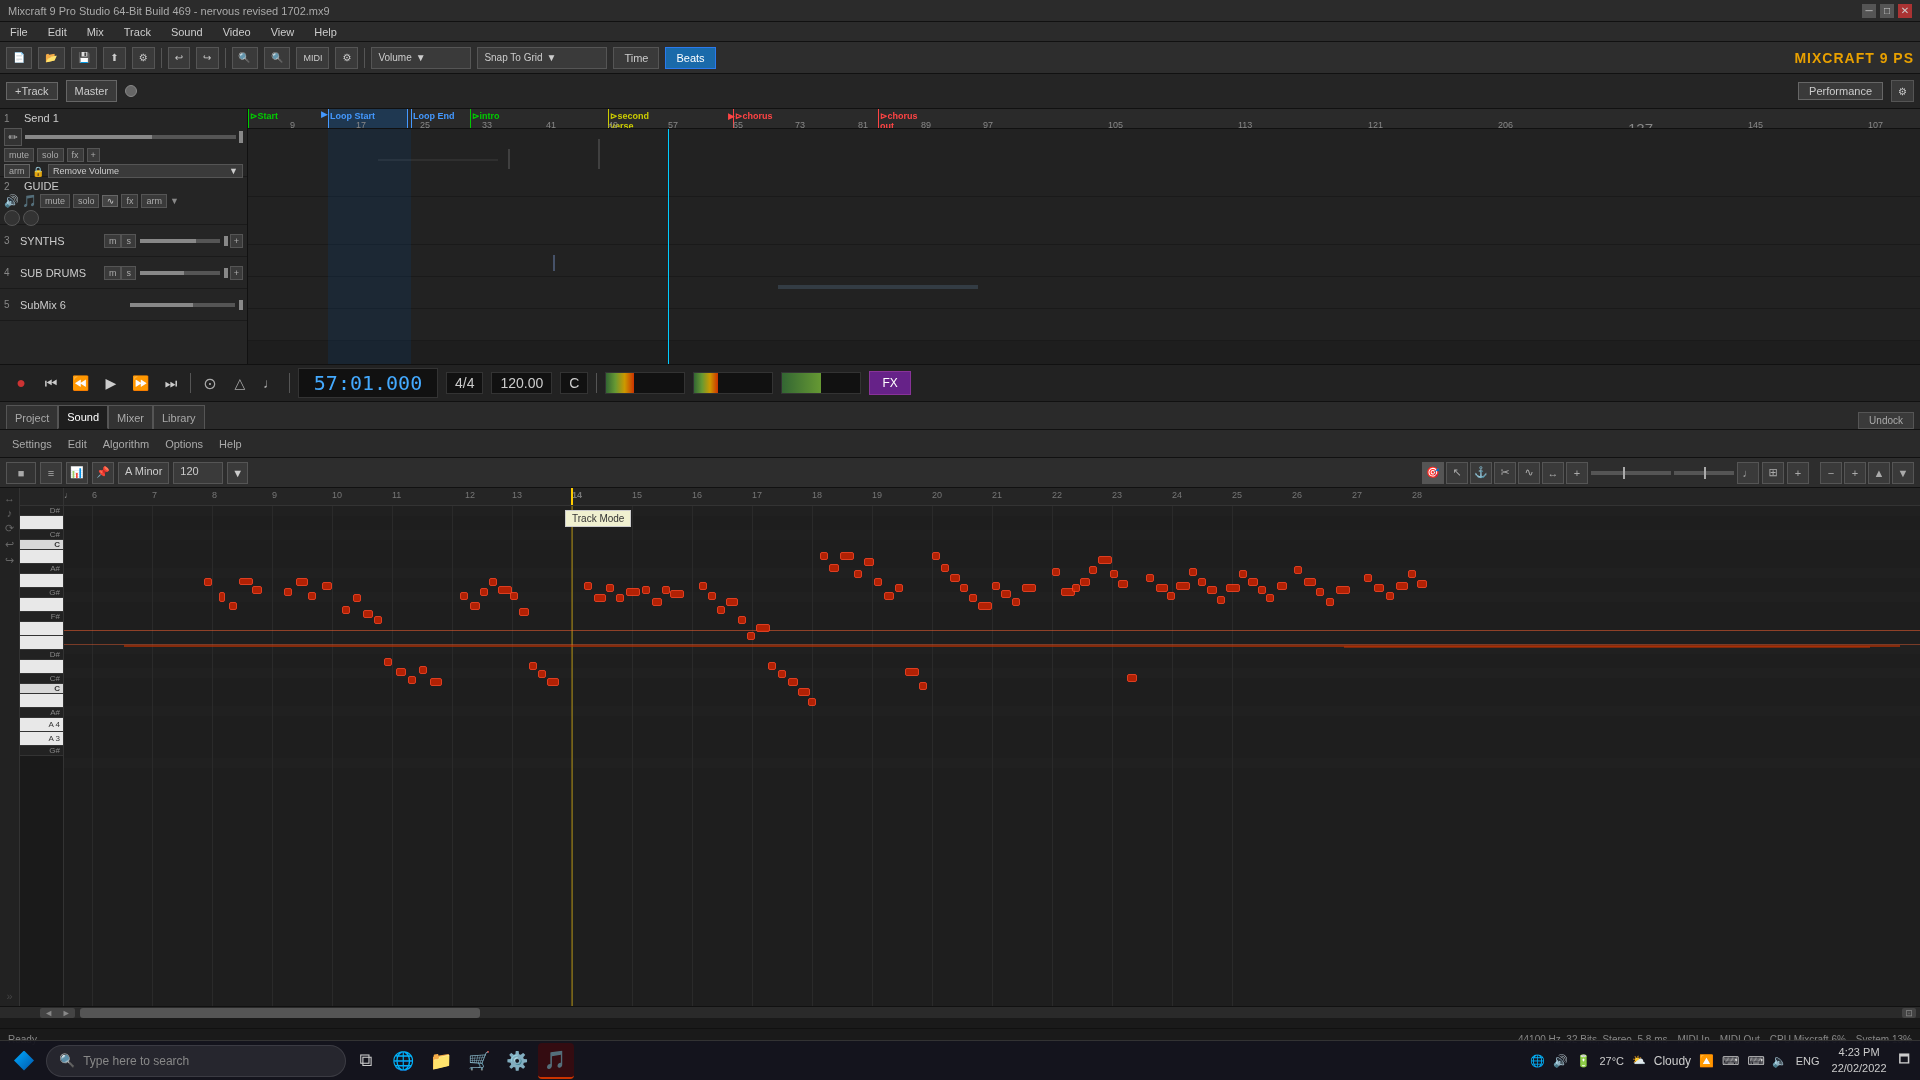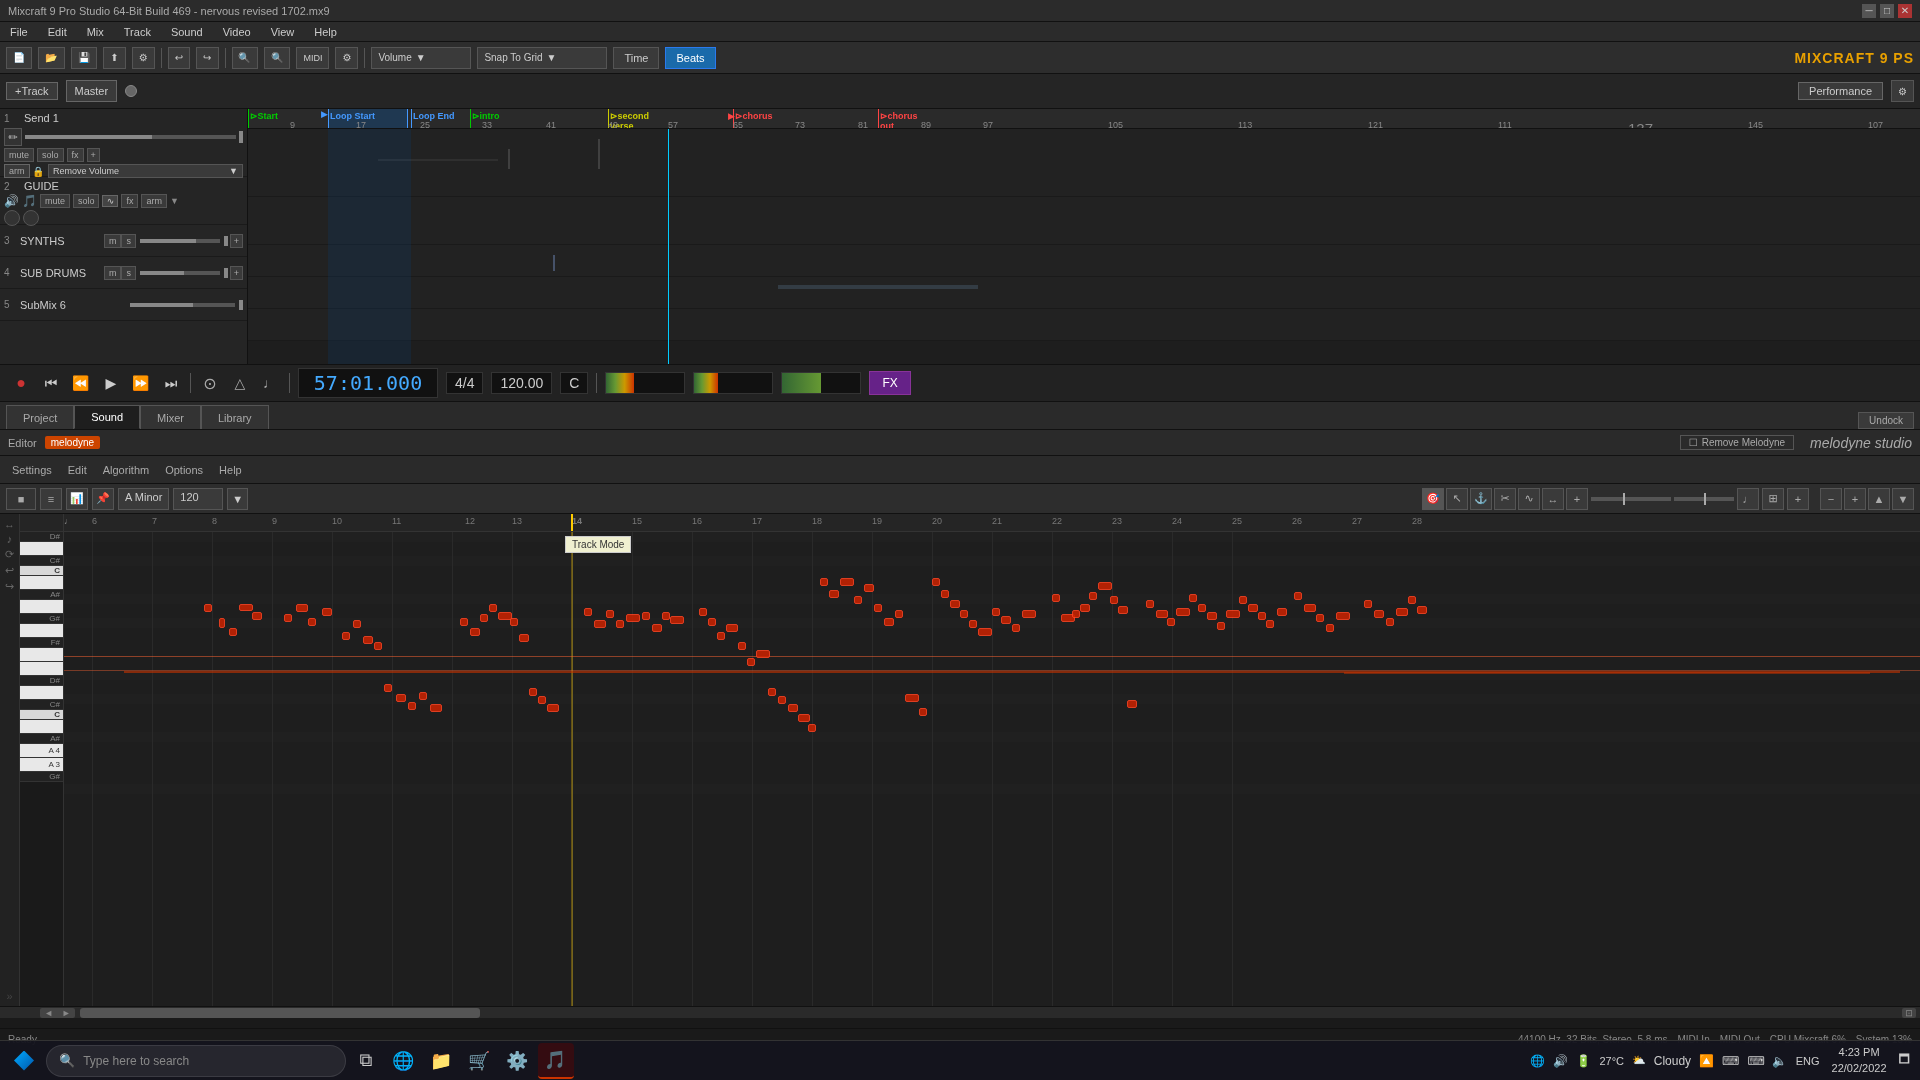--- a/index.html
+++ b/index.html
@@ -326,21 +326,21 @@
       display: flex;
       align-items: flex-end;
       padding: 0 6px;
       border-bottom: 1px solid #111;
     }
     .tab-btn {
       background: #333;
       border: 1px solid #555;
       border-bottom: none;
       color: #aaa;
-      padding: 4px 16px;
+      padding: 4px 8px;
       font-size: 11px;
       cursor: pointer;
       height: 24px;
       display: flex;
       align-items: center;
     }
     .tab-btn.active {
       background: #1e1e1e;
       color: #fff;
       border-bottom: 1px solid #1e1e1e;
@@ -827,21 +827,21 @@
       <div style="position:absolute;left:360px;top:11px;font-size:9px;color:#888;">49</div>
       <div style="position:absolute;left:420px;top:11px;font-size:9px;color:#888;">57</div>
       <div style="position:absolute;left:485px;top:11px;font-size:9px;color:#888;">65</div>
       <div style="position:absolute;left:547px;top:11px;font-size:9px;color:#888;">73</div>
       <div style="position:absolute;left:610px;top:11px;font-size:9px;color:#888;">81</div>
       <div style="position:absolute;left:673px;top:11px;font-size:9px;color:#888;">89</div>
       <div style="position:absolute;left:735px;top:11px;font-size:9px;color:#888;">97</div>
       <div style="position:absolute;left:860px;top:11px;font-size:9px;color:#888;">105</div>
       <div style="position:absolute;left:990px;top:11px;font-size:9px;color:#888;">113</div>
       <div style="position:absolute;left:1120px;top:11px;font-size:9px;color:#888;">121</div>
-      <div style="position:absolute;left:1250px;top:11px;font-size:9px;color:#888;">111</div>
+      <div style="position:absolute;left:1250px;top:11px;font-size:9px;color:#888;">206</div>
       <div style="position:absolute;left:1380px;top:11px;font-size:15px;color:#888;">137</div>
       <div style="position:absolute;left:1500px;top:11px;font-size:9px;color:#888;">145</div>
       <div style="position:absolute;left:1620px;top:11px;font-size:9px;color:#888;">107</div>
     </div>
 
     <div class="track-lanes">
 
       <div class="playhead" style="left:420px;"></div>
 
       <div style="position:absolute;top:0;bottom:0;left:80px;width:83px;background:rgba(0,80,160,0.15);z-index:1;"></div>
@@ -897,29 +897,20 @@
 <div id="tabs-row">
   <button class="tab-btn">Project</button>
   <button class="tab-btn active">Sound</button>
   <button class="tab-btn">Mixer</button>
   <button class="tab-btn">Library</button>
   <button class="tab-undock">Undock</button>
 </div>
 
 <div id="editor-area" style="display:flex;flex-direction:column;height:calc(1080px - 22px - 20px - 32px - 35px - 255px - 38px - 28px - 22px - 40px);">
 
-  <div id="editor-header">
-    <span class="editor-label">Editor</span>
-    <span class="melodyne-badge">melodyne</span>
-    <button class="remove-melodyne-btn">
-      <span>☐</span>
-      <span>Remove Melodyne</span>
-    </button>
-    <span class="melodyne-logo" style="margin-left:8px;font-style:italic;color:#aaa;font-size:14px;">melodyne studio</span>
-  </div>
 
   <div id="editor-toolbar">
     <span class="editor-menu-item">Settings</span>
     <span class="editor-menu-item">Edit</span>
     <span class="editor-menu-item">Algorithm</span>
     <span class="editor-menu-item">Options</span>
     <span class="editor-menu-item">Help</span>
   </div>
 
   <div id="editor-tool-row" style="position:relative;">

